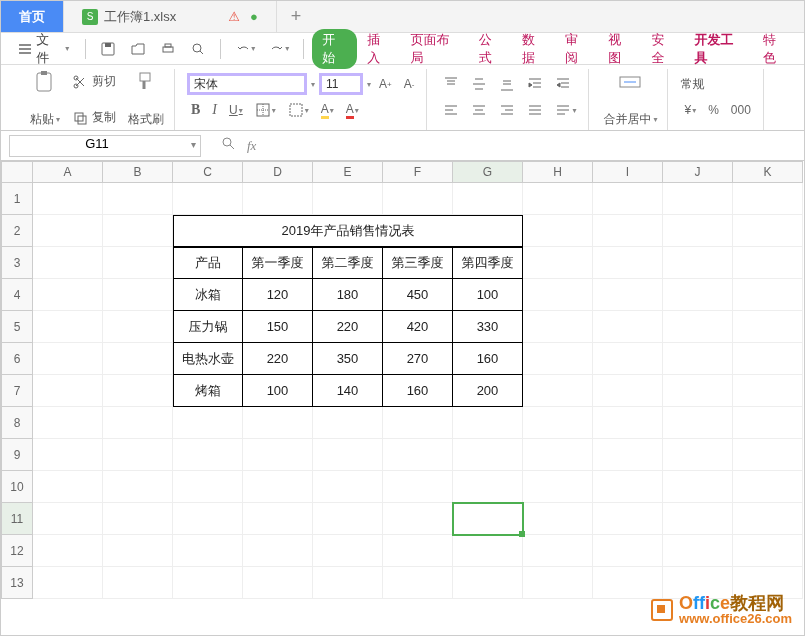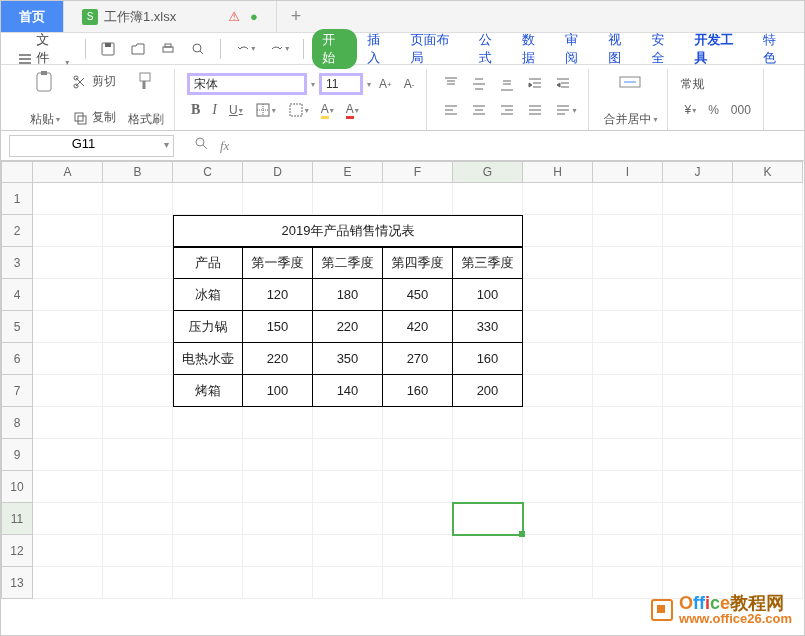--- a/index.html
+++ b/index.html
@@ -9,24 +9,24 @@
 .tabs { height:32px; background:#f4f4f4; display:flex; align-items:center; border-bottom:1px solid #ddd; }
 .tabs .tab { height:100%; padding:0 18px; display:flex; align-items:center; font-size:13px; color:#555; border-right:1px solid #ddd; gap:6px; }
 .tabs .tab.home { background:#4a8bf5; color:#fff; font-weight:bold; }
 .tabs .xlsx-icon { width:16px; height:16px; background:#4caf50; color:#fff; font-size:10px; display:flex; align-items:center; justify-content:center; border-radius:2px; }
 .tabs .warn { color:#e74c3c; }
 .tabs .dot { color:#4caf50; margin-left:4px; }
 .tabs .plus { padding:0 14px; color:#888; font-size:18px; }
 
 
 .ribbon-top { height:32px; display:flex; align-items:center; border-bottom:1px solid #ddd; padding:0 8px; gap:2px; font-size:13px; color:#444; }
-.ribbon-top .file { display:flex; align-items:flex-end; gap:4px; padding:0 8px; }
+.ribbon-top .file { display:flex; align-items:center; gap:4px; padding:0 8px; }
 .ribbon-top .sep { width:1px; height:20px; background:#ccc; margin:0 6px; }
 .ribbon-top .qbtn { padding:0 6px; color:#666; display:flex; align-items:center; }
-.ribbon-top .menu { padding:0 8px; color:#1d4ed8; }
+.ribbon-top .menu { padding:0 8px; color:#be185d; }
 .ribbon-top .menu.active { background:#4caf50; color:#fff; border-radius:12px; padding:2px 10px; }
 .ribbon-top svg { width:16px; height:16px; }
 
 .ribbon { height:66px; display:flex; padding:4px 8px 0; border-bottom:1px solid #ccc; font-size:12px; color:#555; gap:4px; }
 .ribbon .group { display:flex; flex-direction:row; border-right:1px solid #ddd; padding:0 6px; align-items:stretch; }
 .ribbon .vcol { display:flex; flex-direction:column; justify-content:space-between; padding:2px 4px; align-items:center; }
 .ribbon .vcol.paste { align-items:center;margin-left:11px; }
 .ribbon .label { font-size:12px; color:#555; white-space:nowrap; display:flex; align-items:center; gap:2px; }
 .ribbon .small-btn { display:flex; align-items:center; gap:4px; padding:2px 4px; }
 .ribbon select, .ribbon .combo { border:3px solid #c4b5fd; font-size:12px; background:#fff; color:#333; }
@@ -38,21 +38,21 @@
 .fmt-btn.italic { font-style:italic; font-family:serif; font-size:14px; }
 .fmt-btn.under { text-decoration:underline; font-family:serif; }
 .fmt-btn .dd { font-size:8px; color:#888; margin-left:1px; }
 .hl { border-bottom:3px solid #ffd54f; padding-bottom:0; }
 .fc { border-bottom:3px solid #e53935; }
 .ic-svg { width:16px; height:16px; }
 .big-ic { width:24px; height:24px; }
 
 
 .fbar { height:30px; display:flex; align-items:center; border-bottom:1px solid #ccc; font-size:13px; }
-.namebox { width:165px; height:22px; border:1px solid #ccc; margin-left:8px; text-align:center; padding-right:16px; background:#fff; position:relative; }
+.namebox { width:192px; height:22px; border:1px solid #ccc; margin-left:8px; text-align:center; padding-right:16px; background:#fff; position:relative; }
 .namebox .dd { position:absolute; right:4px; top:3px; font-size:10px; color:#888; }
 .fbar .fx-area { display:flex; align-items:center; gap:10px; margin-left:20px; color:#888; }
 .fbar .fx { font-style:italic; font-family:serif; }
 
 
 .grid { position:relative; }
 .colhdr { display:flex; height:22px; }
 .colhdr .corner { width:32px; border:1px solid #ccc; background:#f8f8f8; }
 .colhdr .ch { width:70px; border-top:1px solid #ccc; border-right:1px solid #ccc; border-bottom:1px solid #ccc; background:#f8f8f8; text-align:center; font-size:12px; color:#666; line-height:21px; }
 .colhdr .ch.active { background:#e8f0e8; }
@@ -383,22 +383,22 @@
         <div class="cell"></div>
         <div class="cell"></div>
       </div>
       <div class="row">
         <div class="rh">3</div>
         <div class="cell"></div>
         <div class="cell"></div>
         <div class="cell bbot bright bleft" style="border-top: 1px solid rgb(0, 0, 0);">产品</div>
         <div class="cell bbot bright" style="border-top: 1px solid rgb(0, 0, 0);">第一季度</div>
         <div class="cell bbot bright" style="border-top: 1px solid rgb(0, 0, 0);">第二季度</div>
+        <div class="cell bbot bright" style="border-top: 1px solid rgb(0, 0, 0);">第三季度</div>
         <div class="cell bbot bright" style="border-top: 1px solid rgb(0, 0, 0);">第四季度</div>
-        <div class="cell bbot bright" style="border-top: 1px solid rgb(0, 0, 0);">第三季度</div>
         <div class="cell"></div>
         <div class="cell"></div>
         <div class="cell"></div>
         <div class="cell"></div>
       </div>
       <div class="row">
         <div class="rh">4</div>
         <div class="cell"></div>
         <div class="cell"></div>
         <div class="cell bleft bright bbot">冰箱</div>

